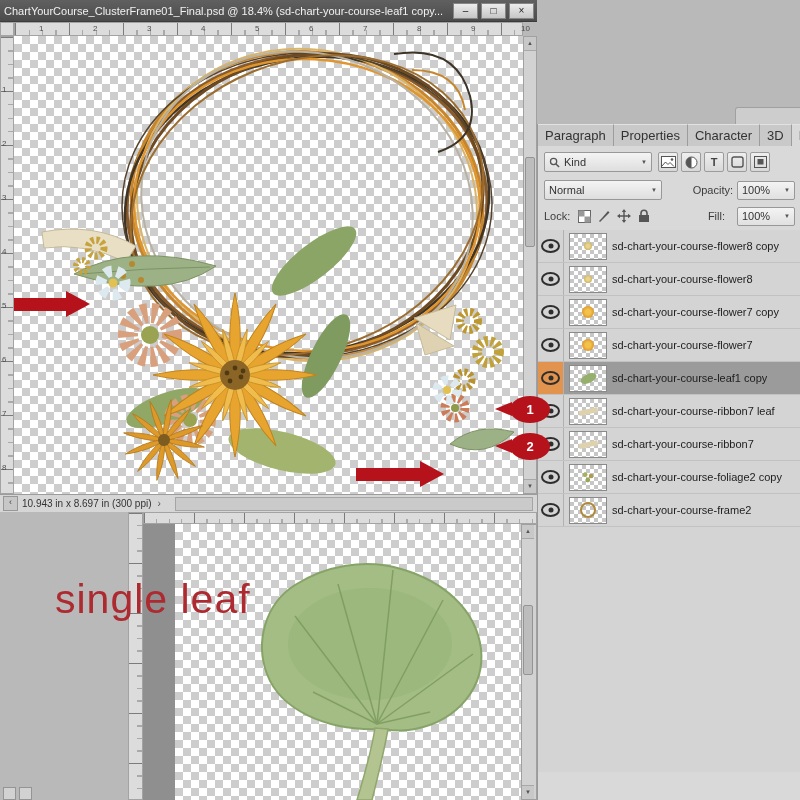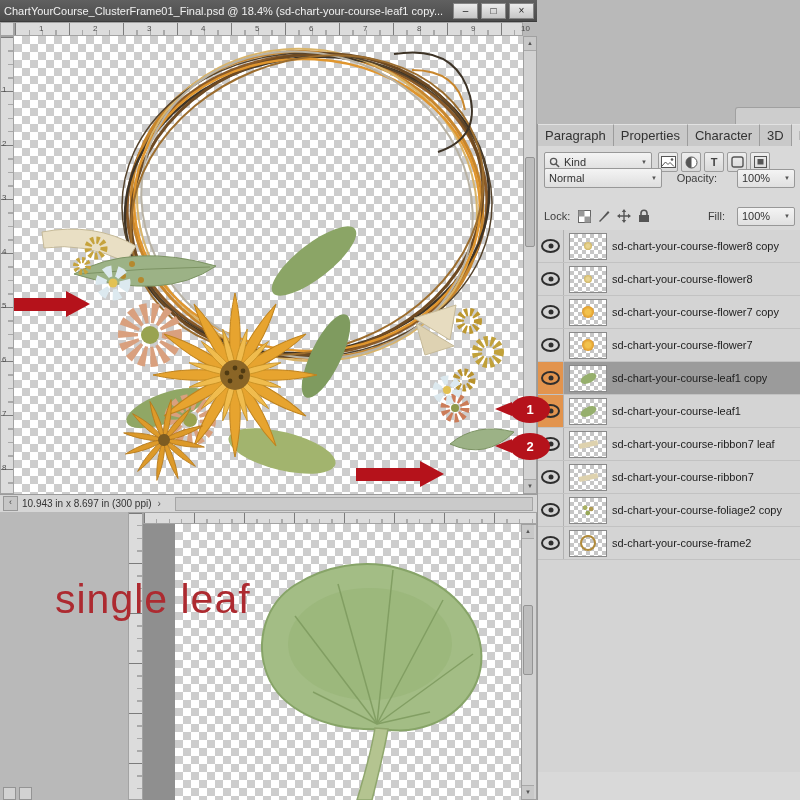--- a/index.html
+++ b/index.html
@@ -313,26 +313,26 @@
         </svg>
       </span>
       <span class="fbtn">
         <svg width="13" height="12" viewBox="0 0 13 12">
           <rect x="0.5" y="0.5" width="12" height="11" fill="none" stroke="#555"></rect>
           <rect x="3.5" y="3" width="6" height="5.5" fill="#555"></rect>
         </svg>
       </span>
     </div>
 
-    <div class="prow" style="top:44px;height:20px">
+    <div class="prow" style="top:56px;height:20px">
       <span class="combo" style="width:118px">
         <span>Normal</span>
         <span class="arr">▼</span>
       </span>
-      <span style="margin-left:auto;margin-right:20px">Opacity:</span>
+      <span style="margin-left:auto;margin-right:4px">Opacity:</span>
       <span class="vbox">
         <span>100%</span>
         <span class="arr">▼</span>
       </span>
     </div>
 
     <div class="prow" style="top:82px;height:20px">
       <span style="margin-right:5px">Lock:</span>
       <span class="lockicon">
         <svg width="13" height="13" viewBox="0 0 13 13">
@@ -415,31 +415,20 @@
             <span class="eye"></span>
           </div>
         <div class="thumb-cell">
             <span class="thumb checker-sm">
               <i class="motif m-leaf"></i>
             </span>
           </div>
         <div class="layer-label">sd-chart-your-course-leaf1 copy</div>
       </div>
       <div class="layer-row">
-        <div class="eye-cell hl">
-            <span class="eye"></span>
-          </div>
-        <div class="thumb-cell">
-            <span class="thumb checker-sm">
-              <i class="motif m-leaf"></i>
-            </span>
-          </div>
-        <div class="layer-label">sd-chart-your-course-leaf1</div>
-      </div>
-      <div class="layer-row">
         <div class="eye-cell">
             <span class="eye"></span>
           </div>
         <div class="thumb-cell">
             <span class="thumb checker-sm">
               <i class="motif m-ribbon"></i>
             </span>
           </div>
         <div class="layer-label">sd-chart-your-course-ribbon7 leaf</div>
       </div>

